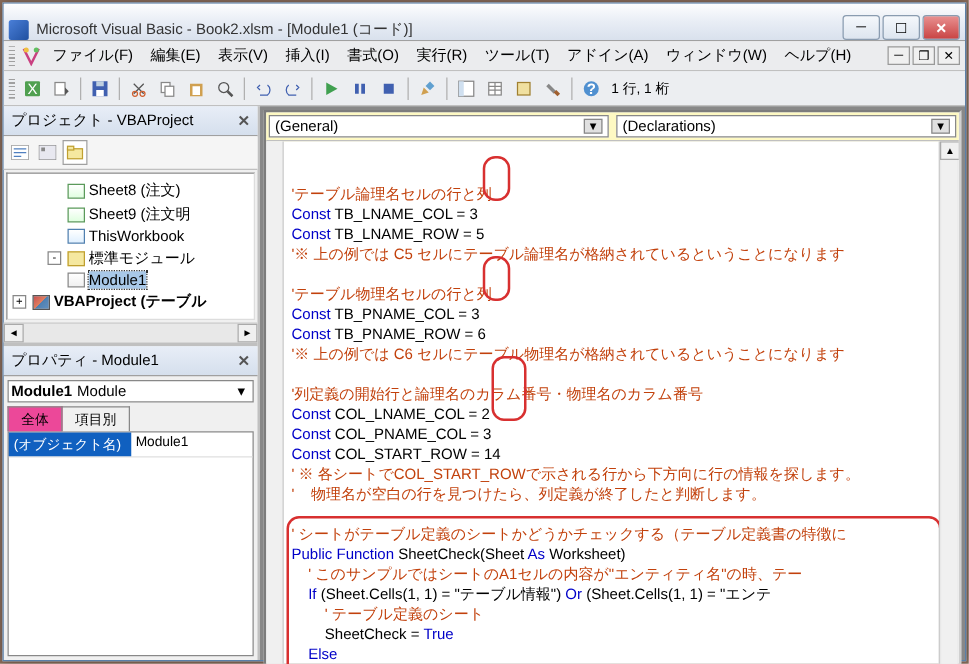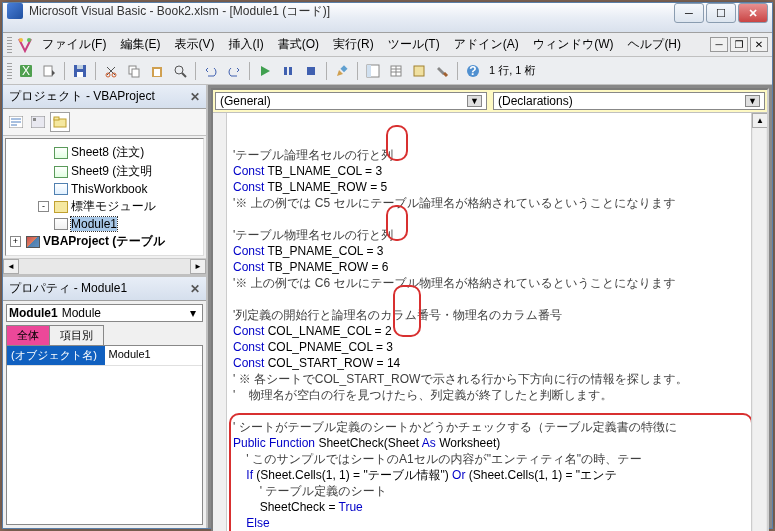--- a/index.html
+++ b/index.html
@@ -1,18 +1,18 @@
 <!DOCTYPE html>
 <html><head>
 <meta charset="utf-8">
 <style>
 *{margin:0;padding:0;box-sizing:border-box;font-family:"MS PGothic","Meiryo",sans-serif;font-size:12px}
 body{background:#8b6d5c;width:775px;height:531px;overflow:hidden;position:relative}
 .window{position:absolute;left:2px;top:2px;width:771px;height:527px;background:#f0f0f0;border:1px solid #5a7fa8;box-shadow:0 0 8px rgba(0,0,0,.4)}
-.titlebar{height:30px;background:linear-gradient(180deg,#fdfdfe,#e8edf5 50%,#d9e1ed);display:flex;align-items:flex-start;padding:0 4px;border-bottom:1px solid #a0a0a0}
+.titlebar{height:30px;background:linear-gradient(180deg,#fdfdfe,#e8edf5 50%,#d9e1ed);display:flex;align-items:flex-end;padding:0 4px;border-bottom:1px solid #a0a0a0}
 .titlebar-icon{width:16px;height:16px;background:linear-gradient(135deg,#4a7fd8,#2050a0);margin-right:6px;border-radius:2px}
 .titlebar-text{flex:1;color:#333}
 .window-btns{display:flex;gap:2px}
 .wbtn{width:30px;height:20px;border:1px solid #8a9cb0;border-radius:3px;display:flex;align-items:center;justify-content:center;background:linear-gradient(#f5f8fc,#dde5ef);cursor:pointer;font-size:11px}
 .wbtn.close{background:linear-gradient(#e89090,#c94444);color:#fff;font-weight:bold}
 .menubar{height:24px;display:flex;align-items:center;padding:0 4px;background:#ebecee;border-bottom:1px solid #c0c0c0;gap:2px}
 .gripper{width:5px;height:16px;background:repeating-linear-gradient(180deg,#a0a0a0 0 1px,transparent 1px 3px);margin-right:2px}
 .logo{width:18px;height:18px;display:flex;align-items:center;justify-content:center}
 .menu-item{padding:3px 6px;cursor:pointer}
 .mdi-btns{margin-left:auto;display:flex;gap:2px}
@@ -56,21 +56,21 @@
 .prop-cell.key{background:#1060c0;color:#fff}
 .right-pane{flex:1;display:flex;flex-direction:column;background:#888;padding:3px}
 .code-window{flex:1;background:#fff;border:2px inset #d0d0d0;display:flex;flex-direction:column}
 .code-dropdowns{display:flex;padding:2px;gap:6px;background:#fef9c3;border-bottom:1px solid #c0c0c0}
 .cdd{flex:1;border:1px solid #888;background:#fff;padding:1px 4px;display:flex;align-items:center;cursor:pointer}
 .cdd .dd{margin-left:auto;background:#e0e0e0;border:1px solid #888;width:15px;text-align:center;font-size:9px}
 .code-area{flex:1;display:flex;overflow:hidden}
 .gutter{width:14px;background:#f0f0f0;border-right:1px solid #ccc}
 .code{flex:1;padding:2px 6px;font-family:"MS Gothic",monospace;font-size:13px;line-height:16px;white-space:pre;overflow:auto;position:relative}
 .kw{color:#0000c8}
-.cm{color:#404040}
+.cm{color:#c2410c}
 .code-scroll-v{width:16px;background:#e8e8e8;border-left:1px solid #ccc;display:flex;flex-direction:column}
 .code-scroll-v .thumb{flex:1;background:#f0f0f0;margin:0 1px}
 .annot{position:absolute;border:2px solid #d83030;border-radius:10px;pointer-events:none}
 svg{display:block}
 </style>
 </head>
 <body>
 
 <div class="window">
   <div class="titlebar">

